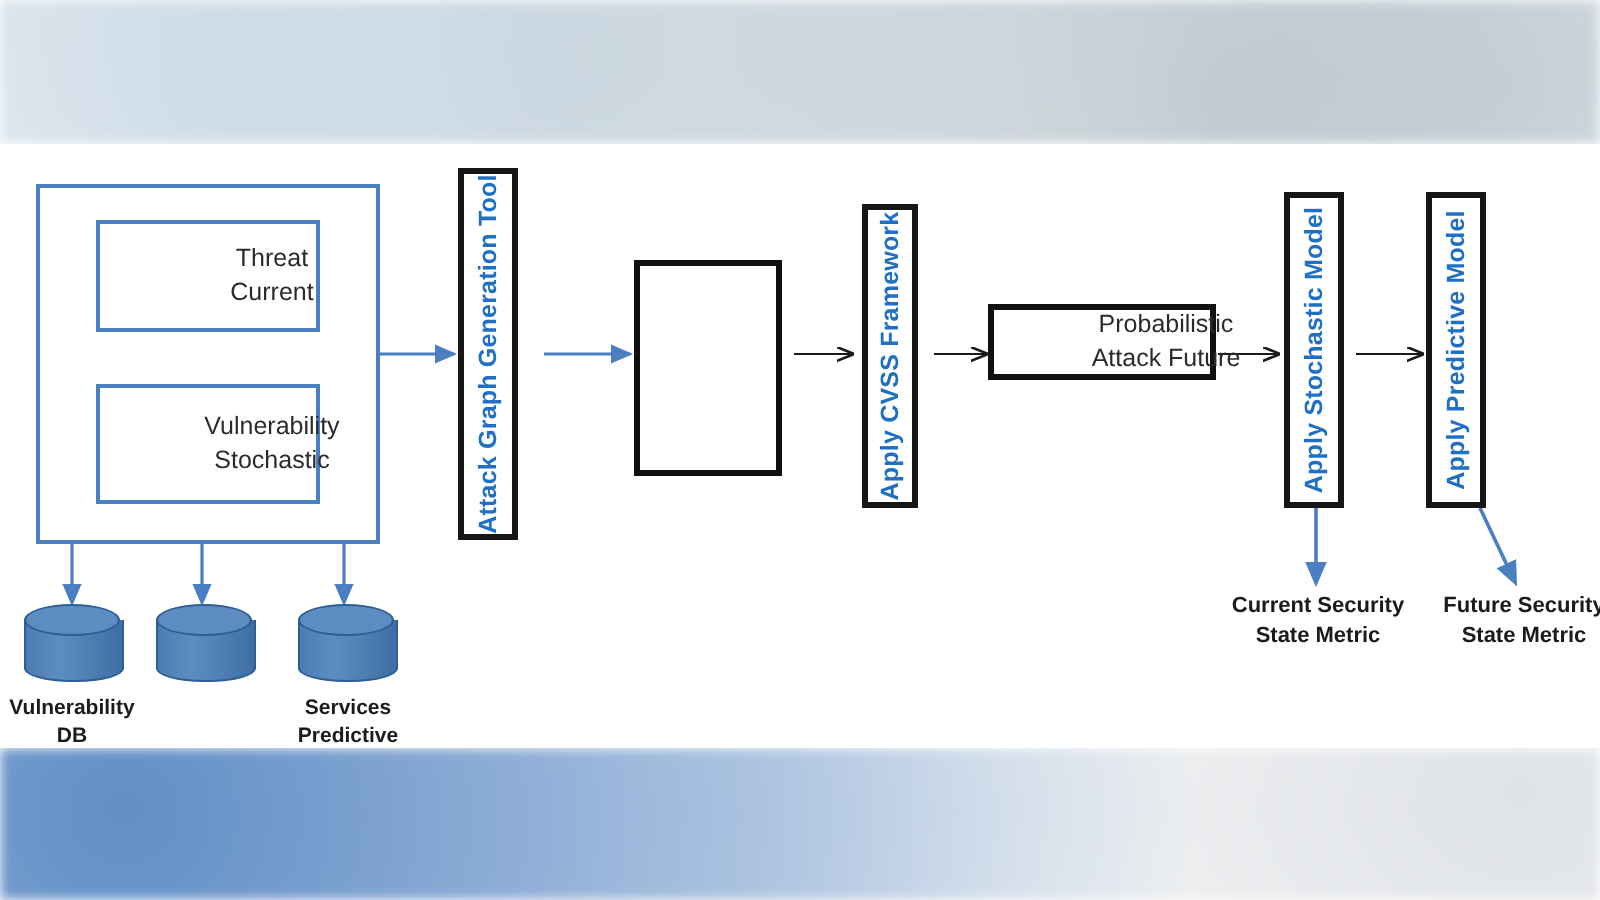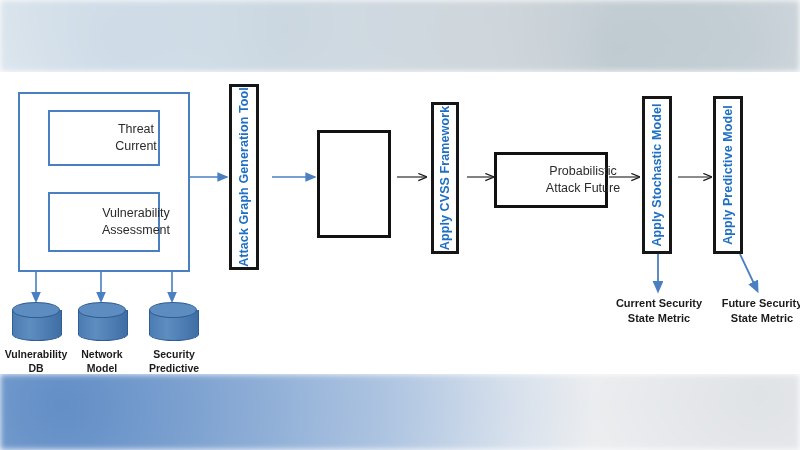--- a/index.html
+++ b/index.html
@@ -145,59 +145,56 @@
     <div class="node bluebox" style="left:18px;top:20px;width:172px;height:180px;"></div>
 
     <div class="node blueboxthin" style="left:48px;top:38px;width:112px;height:56px;">
       <div class="ctext">
         <span><span>Threat</span><br><span>Current</span></span>
       </div>
     </div>
 
     <div class="node blueboxthin" style="left:48px;top:120px;width:112px;height:60px;">
       <div class="ctext">
-        <span><span>Vulnerability</span><br><span>Assessment</span></span>
+        <span><span>Vulnerability</span><br><span>Stochastic</span></span>
       </div>
     </div>
 
     <div class="cyl" style="left:12px;top:230px;width:48px;height:40px;">
       <div class="body"></div>
       <div class="top"></div>
     </div>
     <div class="cyllabel" style="left:-12px;top:275px;width:96px;">
       <span>Vulnerability</span><br><span>DB</span>
     </div>
 
     <div class="cyl" style="left:78px;top:230px;width:48px;height:40px;">
       <div class="body"></div>
       <div class="top"></div>
     </div>
-    <div class="cyllabel" style="left:56px;top:275px;width:92px;">
-      <span>Network</span><br><span>Model</span>
-    </div>
 
     <div class="cyl" style="left:149px;top:230px;width:48px;height:40px;">
       <div class="body"></div>
       <div class="top"></div>
     </div>
     <div class="cyllabel" style="left:126px;top:275px;width:96px;">
-      <span>Security</span><br><span>Predictive</span>
+      <span>Services</span><br><span>Predictive</span>
     </div>
 
     <div class="node blackbox" style="left:229px;top:12px;width:30px;height:186px;">
       <div class="vtext">Attack Graph Generation Tool</div>
     </div>
 
     <div class="node blackbox2" style="left:317px;top:58px;width:74px;height:108px;"></div>
 
     <div class="node blackbox" style="left:431px;top:30px;width:28px;height:152px;">
       <div class="vtext">Apply CVSS Framework</div>
     </div>
 
-    <div class="node blackbox2" style="left:494px;top:80px;width:114px;height:56px;">
+    <div class="node blackbox2" style="left:494px;top:80px;width:114px;height:38px;">
       <div class="ctext">
         <span><span>Probabilistic</span><br><span>Attack Future</span></span>
       </div>
     </div>
 
     <div class="node blackbox" style="left:642px;top:24px;width:30px;height:158px;">
       <div class="vtext">Apply Stochastic Model</div>
     </div>
 
     <div class="node blackbox" style="left:713px;top:24px;width:30px;height:158px;">

